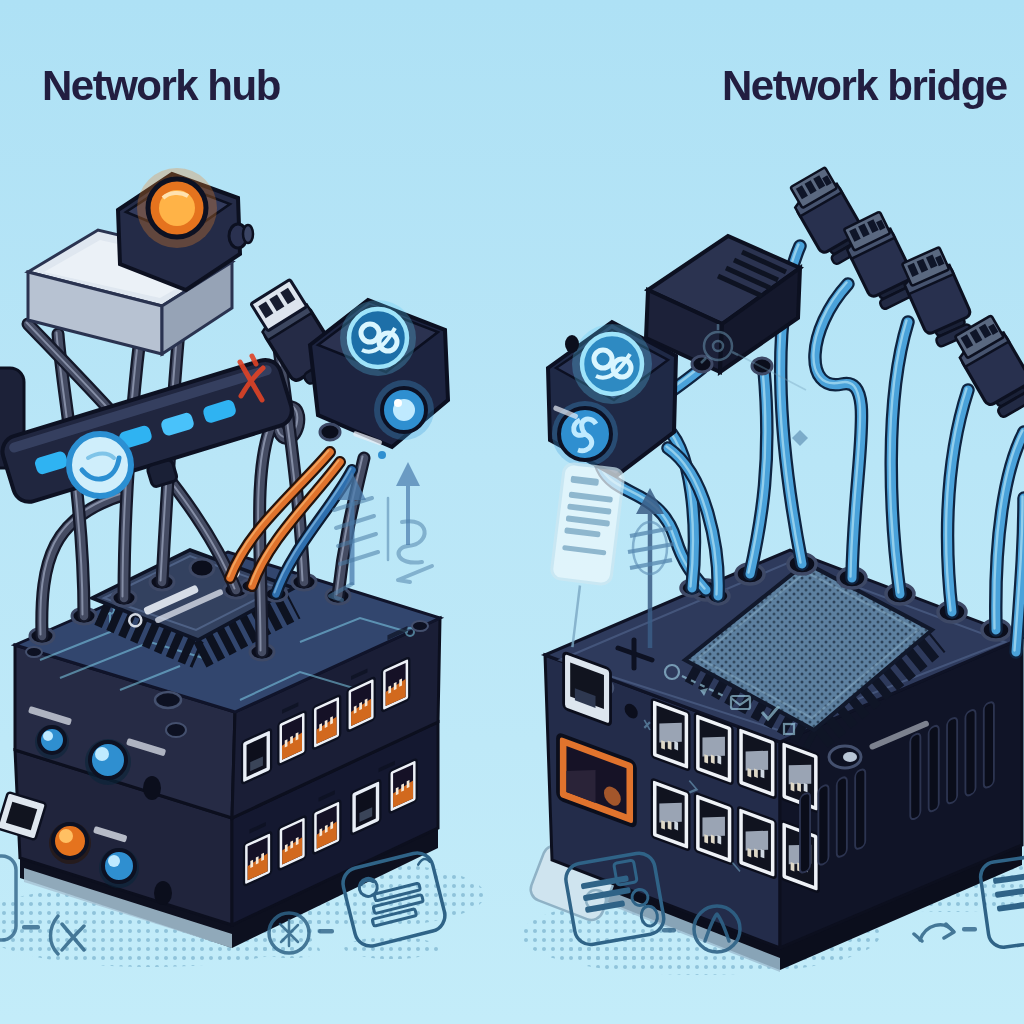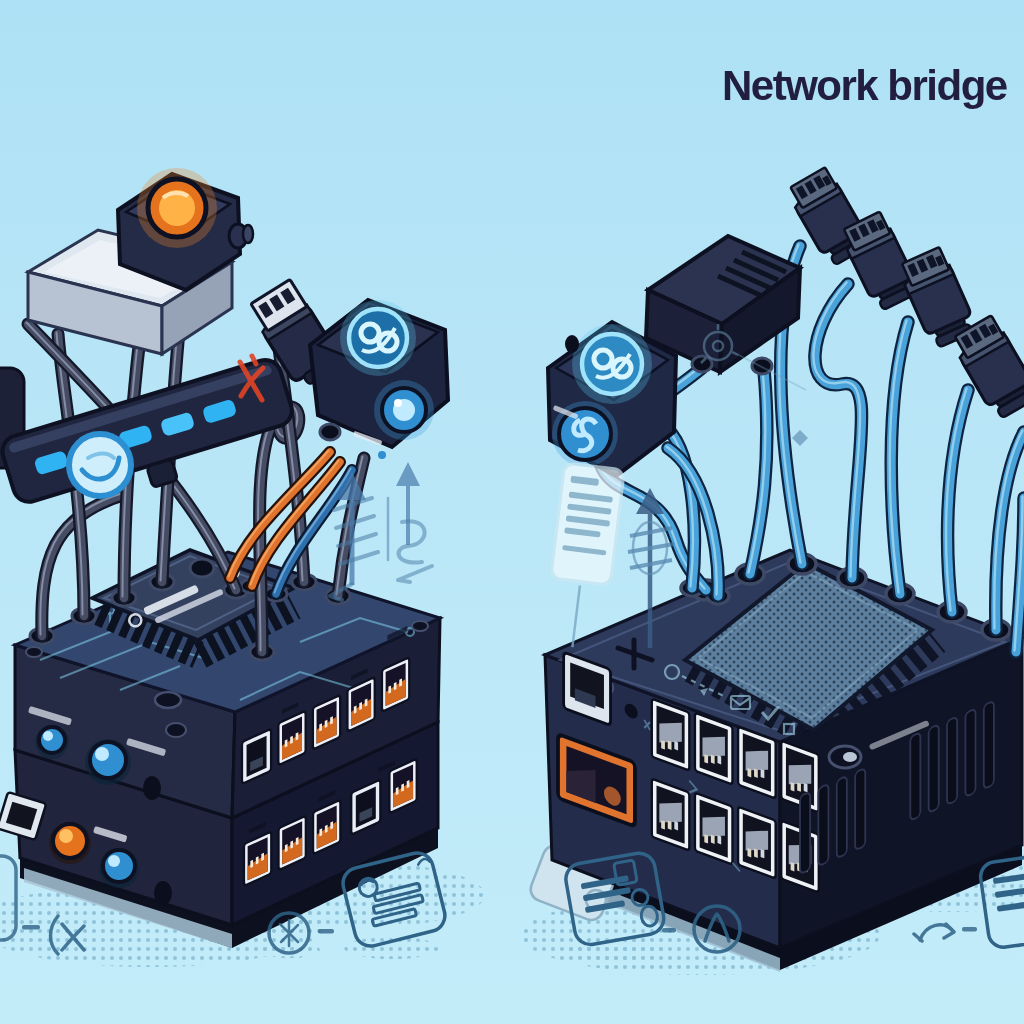--- a/index.html
+++ b/index.html
@@ -629,14 +629,15 @@
       <rect x="962" y="927" width="15" height="4.5" rx="2" fill="#2f6387" opacity=".8"></rect>
       <g transform="rotate(-8 1010 900)">
         <rect x="984" y="860" width="76" height="86" rx="15" class="sketch" stroke-width="3.5" fill="#e3f3fa" fill-opacity=".55"></rect>
         <rect x="996" y="876" width="44" height="6" rx="2" fill="#2f6387"></rect>
         <rect x="996" y="890" width="44" height="6" rx="2" fill="#2f6387"></rect>
         <rect x="996" y="904" width="36" height="6" rx="2" fill="#2f6387"></rect>
       </g>
     </g>
   </svg>
 
+  <div class="title left">Network hub</div>
   <div class="title right">Network bridge</div>
 </div>
 
 </body></html>

